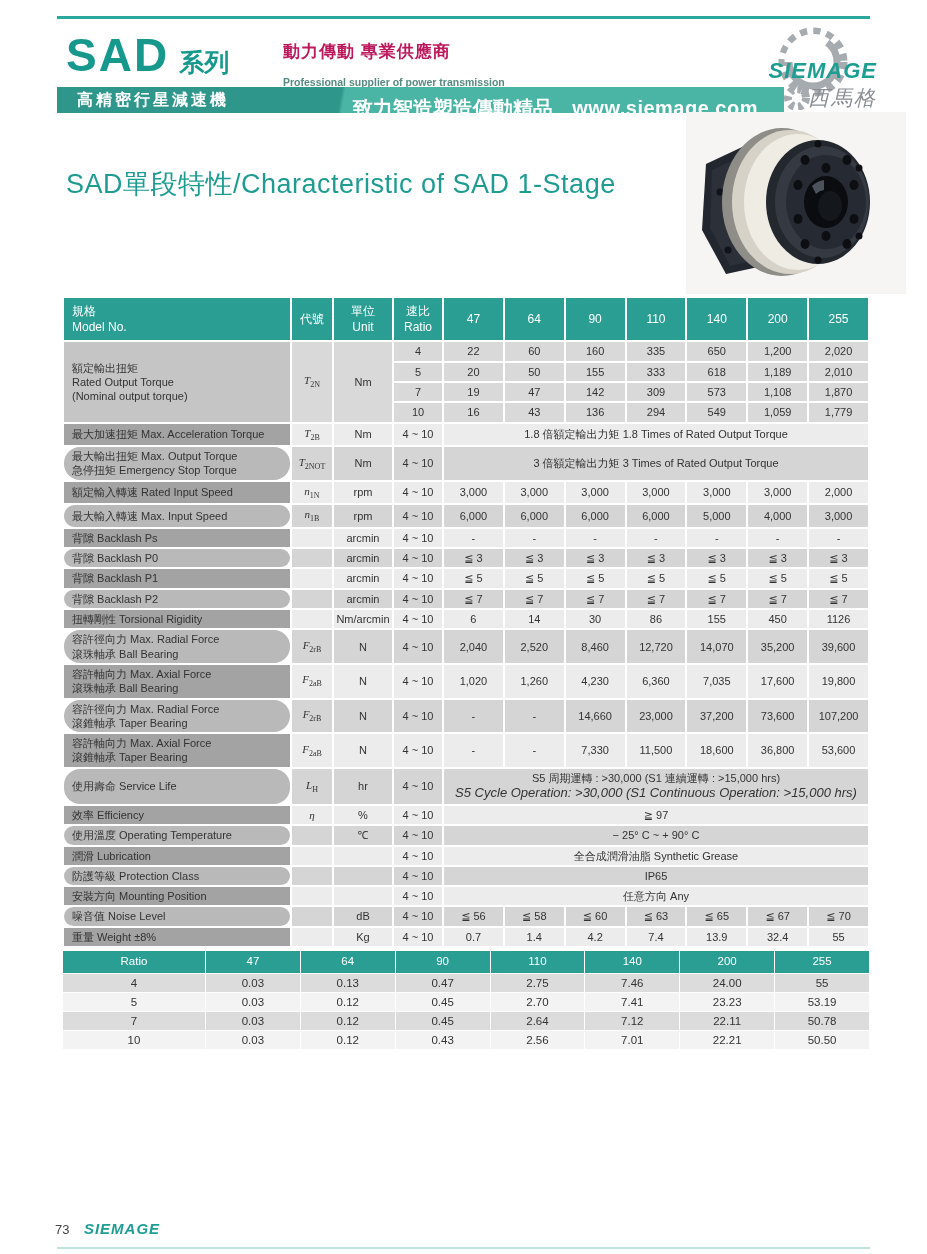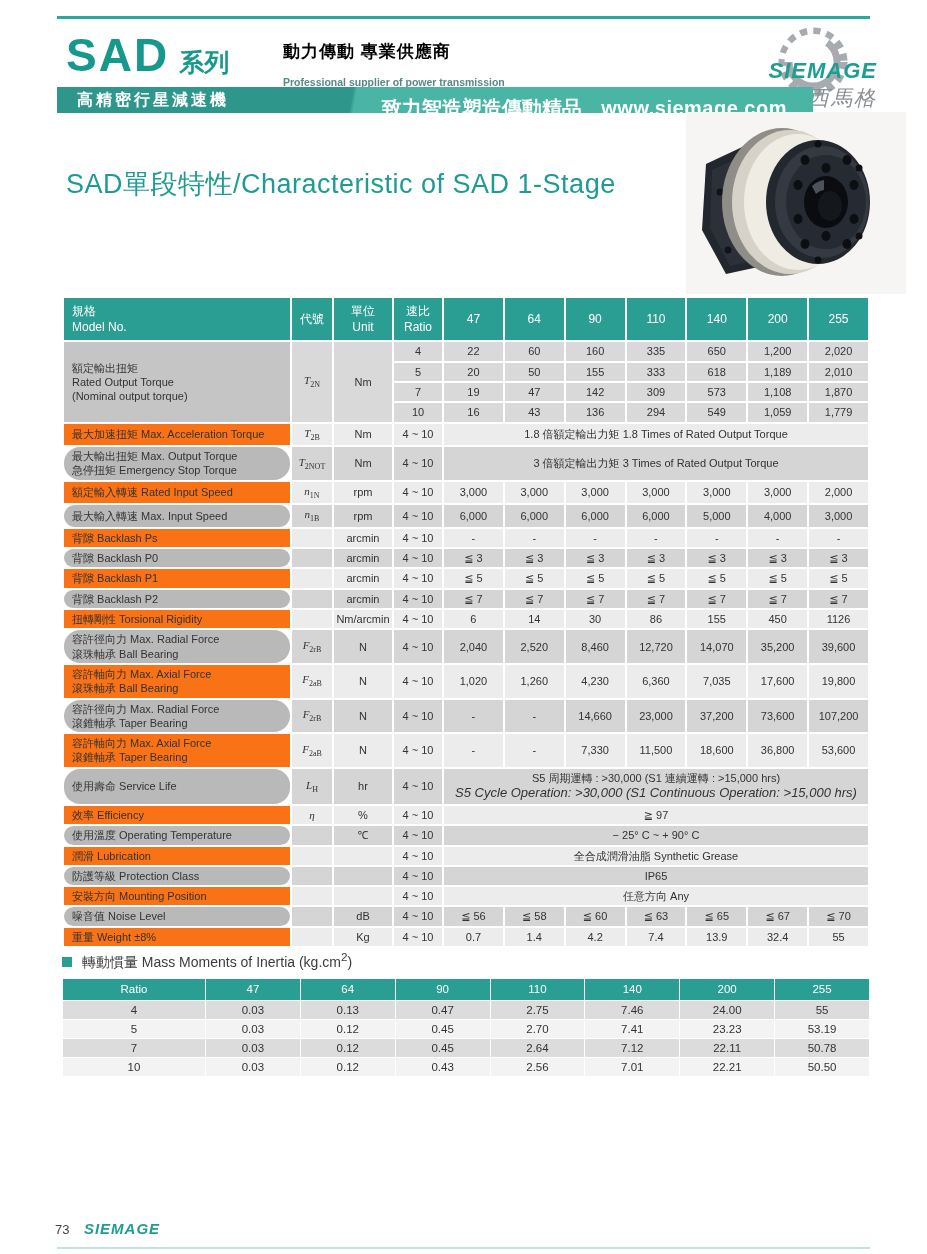--- a/index.html
+++ b/index.html
@@ -5,24 +5,24 @@
   html,body{margin:0;padding:0;background:#ffffff;}
   body{font-family:"Liberation Sans", sans-serif; color:#333;}
   .page{position:relative;width:927px;height:1254px;background:#ffffff;overflow:hidden;}
 
   
   .top-rule{position:absolute;top:16px;left:57px;width:813px;height:3px;background:#2aa89b;}
   .brand{position:absolute;top:28px;left:66px;white-space:nowrap;}
   .brand .sad{font-size:46px;font-weight:800;color:#16988d;letter-spacing:2px;}
   .brand .series{font-size:25px;font-weight:800;color:#16988d;margin-left:10px;}
   .tagline{position:absolute;top:40px;left:283px;}
-  .tagline .zh{font-size:17px;font-weight:700;color:#000000;letter-spacing:1px;}
+  .tagline .zh{font-size:17px;font-weight:700;color:#be185d;letter-spacing:1px;}
   .tagline .en{font-size:10.5px;font-weight:700;color:#558a82;margin-top:13px;}
-  .banner{position:absolute;top:87px;left:57px;width:756px;height:26px;
-          background:linear-gradient(100deg,#2f968c 0 39%,#4ab4a5 39.5%);}
+  .banner{position:absolute;top:87px;left:57px;width:700px;height:26px;
+          background:linear-gradient(100deg,#2f968c 0 39%,#4ab4a5 39.5%);padding-left:27px;}
   .banner .left{position:absolute;left:20px;top:0;line-height:26px;color:#fff;
                 font-family:"Liberation Serif",serif;font-weight:700;font-size:16px;letter-spacing:3px;}
   .banner .right{position:absolute;right:26px;top:8px;line-height:26px;color:#fff;font-size:20px;font-weight:700;white-space:nowrap;}
   .banner .right .url{margin-left:14px;letter-spacing:.5px;}
   .logo{position:absolute;top:22px;right:40px;width:165px;height:92px;}
   .logo .gear{position:absolute;right:28px;top:0;}
   .logo .word{position:absolute;right:10px;top:36px;font-size:22px;font-weight:800;font-style:italic;
               color:#1d9e93;letter-spacing:1px;}
   .logo .zh{position:absolute;right:10px;top:62px;font-size:21px;font-style:italic;color:#8a8f94;
             font-family:"Liberation Serif",serif;letter-spacing:2px;}
@@ -35,21 +35,21 @@
   .spec-wrap{position:absolute;top:296px;left:62px;width:808px;}
   table.spec{width:100%;border-spacing:2px;border-collapse:separate;table-layout:fixed;}
   table.spec td{font-size:11px;text-align:center;vertical-align:middle;padding:2px 2px;line-height:1.3;}
   table.spec td.label{text-align:left;padding-left:8px;}
   tr.head td{background:#2b9e94;color:#fff;font-size:12px;padding:5px 2px;line-height:1.35;}
   tr.head td.label{text-align:left;}
   tr.mid  td{background:#d9d9d9;}
   tr.lite td{background:#ececec;}
   tr.dark td{background:#d5d5d5;}
   tr.mid  td.label{background:#c5c5c5;}
-  tr.lite td.label{background:#f97316;}
+  tr.lite td.label{background:#a3a3a3;}
   tr.dark td.label{background:#b9b9b9;border-radius:16px;}
   td.sym{font-family:"Liberation Serif",serif;font-style:italic;font-size:12px;}
   td.sym sub{font-size:8px;font-style:normal;}
   td.span-cell{font-size:11px;}
   td.span-cell .l2{font-size:13px;font-style:italic;}
 
   
   .inertia-wrap{position:absolute;top:950px;left:62px;width:808px;}
   .inertia-title{font-size:14px;color:#3c3c3c;margin:0 0 6px 0;}
   .inertia-title .bullet{display:inline-block;width:10px;height:10px;background:#2b9e94;margin-right:6px;}
@@ -500,25 +500,20 @@
             <td>7.4</td>
             <td>13.9</td>
             <td>32.4</td>
             <td>55</td>
           </tr>
         </tbody>
     </table>
   </div>
 
   <div class="inertia-wrap">
-    <div class="inertia-title">
-      <span class="bullet"></span>
-      <span>轉動慣量</span>
-      <span>Mass Moments of Inertia (kg.cm</span><sup>2</sup><span>)</span>
-    </div>
     <table class="inertia">
       <colgroup>
         <col style="width:142px">
           <col>
           <col>
           <col>
           <col>
           <col>
           <col>
           <col>

